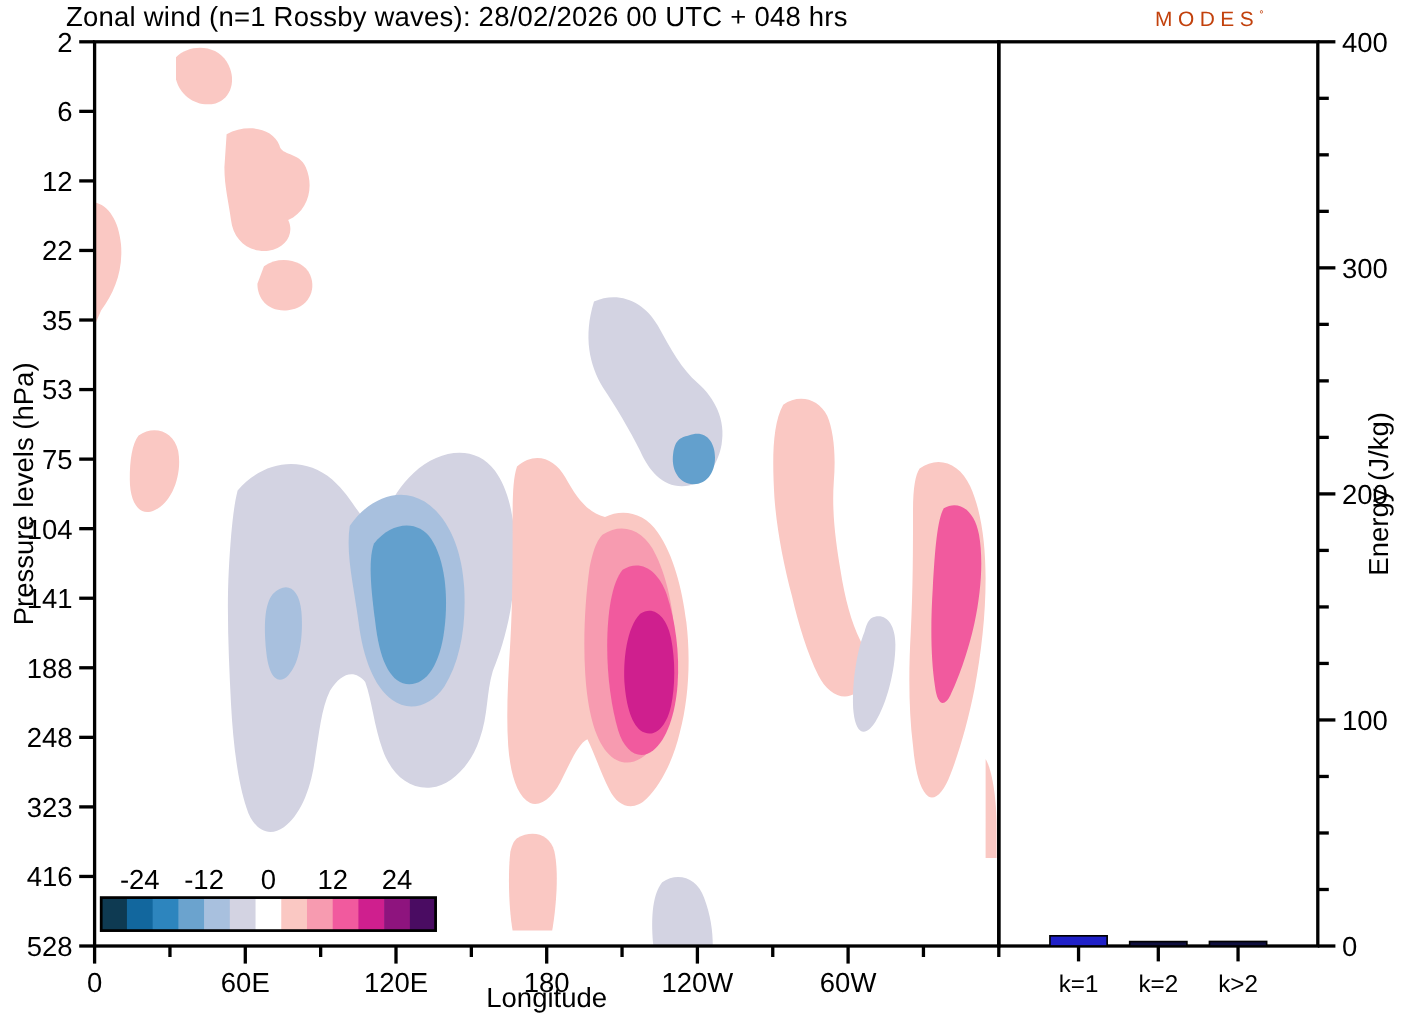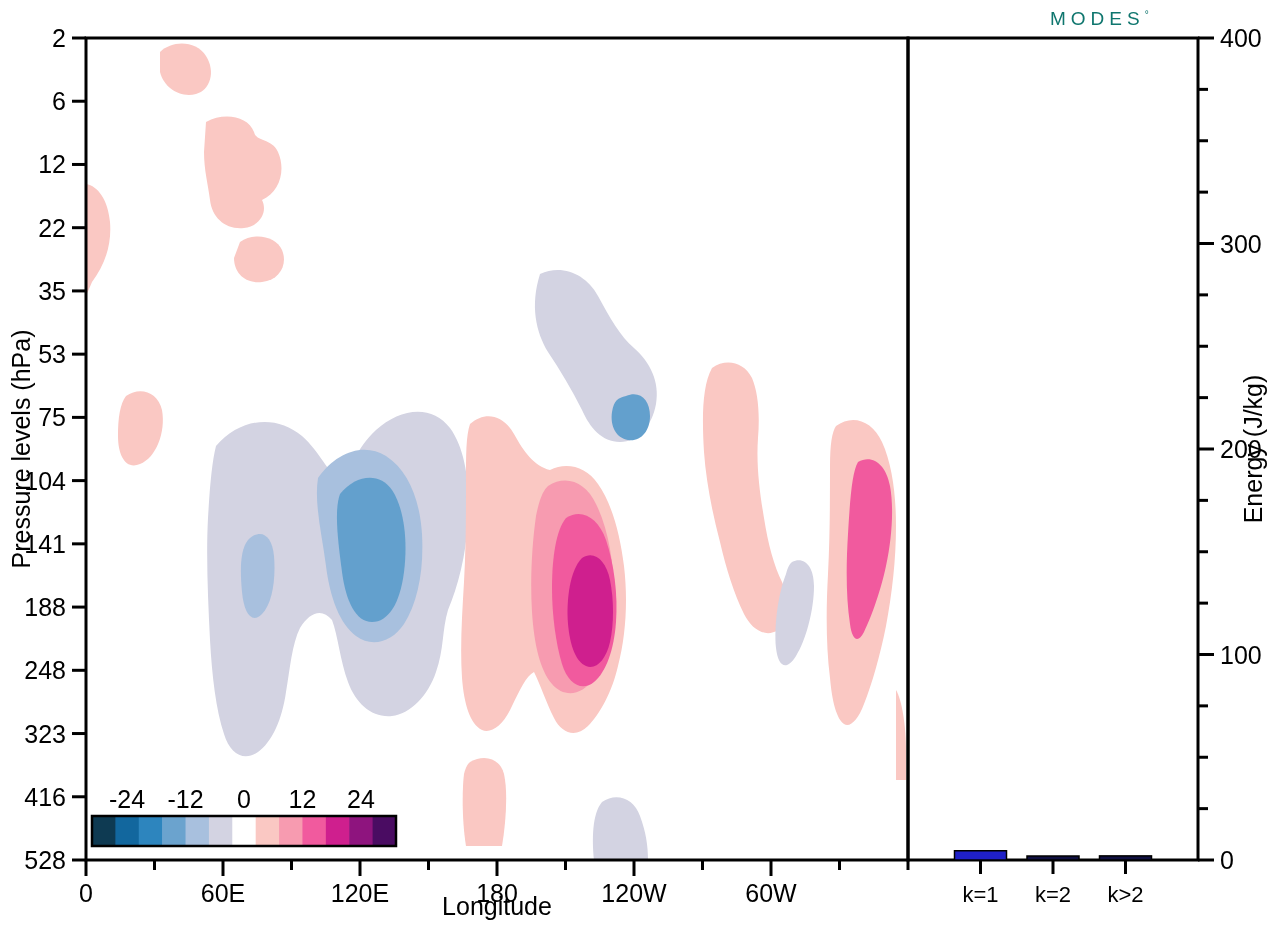--- a/index.html
+++ b/index.html
@@ -1,36 +1,37 @@
 <!DOCTYPE html>
 <html><head>
 <meta charset="utf-8">
 <style>
   html,body{margin:0;padding:0;background:#ffffff;}
   body{width:1280px;height:930px;overflow:hidden;
        font-family:"Liberation Sans", sans-serif;color:#000;}
   #root{position:relative;width:1280px;height:930px;}
   .abs{position:absolute;}
   #title{left:60px;top:2px;font-size:25px;letter-spacing:0.2px;white-space:nowrap;}
-  #brand{left:1050px;top:8px;font-size:19px;color:#0f766e;letter-spacing:5px;white-space:nowrap;}
+  #brand{left:1050px;top:8px;font-size:19px;color:#c2410c;letter-spacing:5px;white-space:nowrap;}
   #brand sup{font-size:10px;letter-spacing:0;vertical-align:super;}
   .tl{font-size:25px;text-anchor:end;}
   .tr{font-size:25px;text-anchor:start;}
   .tb{font-size:25px;text-anchor:middle;}
   .axname{font-size:25px;text-anchor:middle;}
   .cbl{font-size:25px;text-anchor:middle;}
   .bl{font-size:22px;text-anchor:middle;}
   svg{display:block;}
   text{font-family:"Liberation Sans", sans-serif;fill:#000;}
 </style>
 </head>
 <body>
 
 <div id="root">
 
+  <div class="abs" id="title">Zonal wind (n=1 Rossby waves):  28/02/2026  00 UTC  + 048 hrs</div>
 
   <div class="abs" id="brand">
     <span>MODES</span><sup>°</sup>
   </div>
 
   <svg class="abs" id="plot" width="1280" height="930" style="left:0;top:0">
 
     <defs>
       <clipPath id="fieldClip">
           <rect x="86" y="38" width="822" height="822"></rect>

